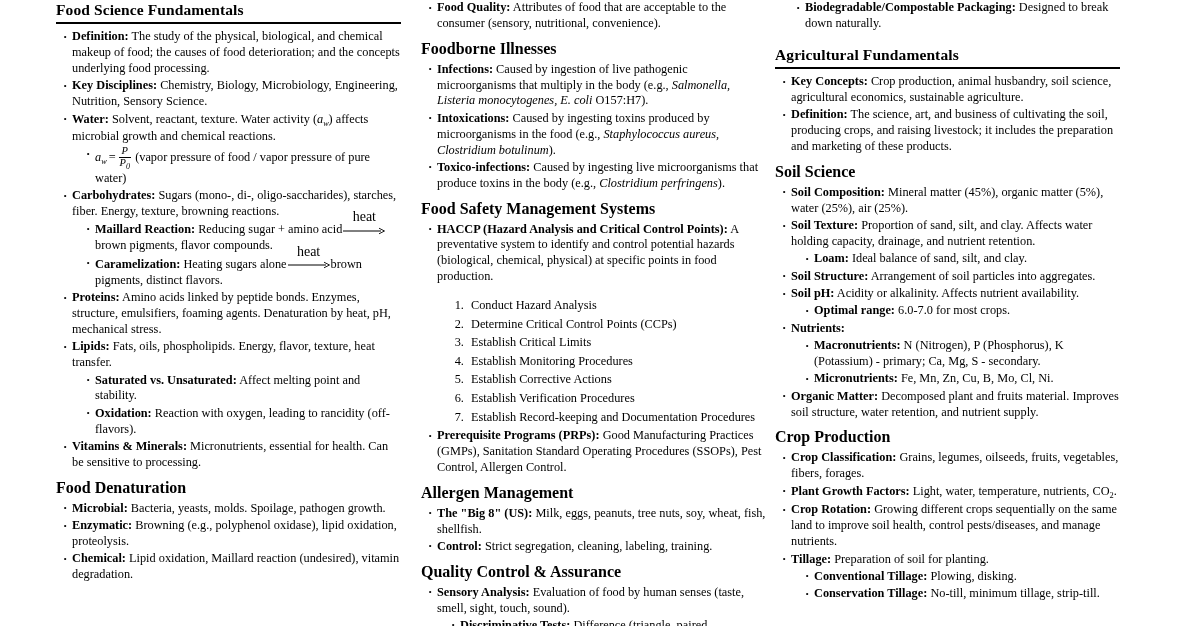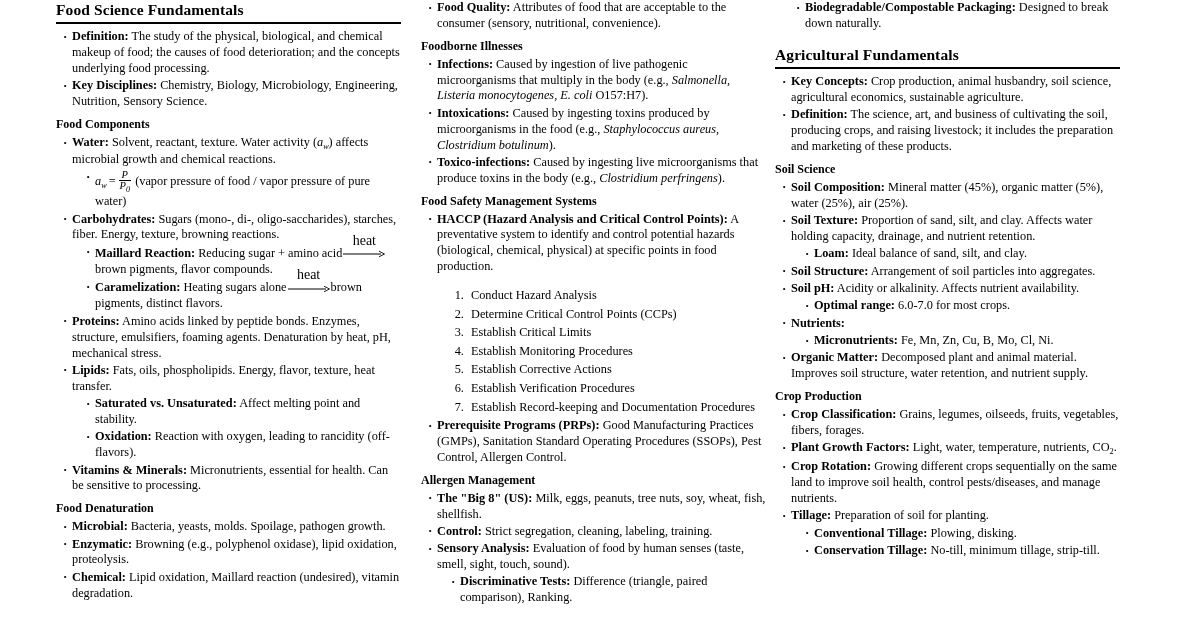--- a/index.html
+++ b/index.html
@@ -40,21 +40,21 @@
   h1.doc-title {
     font-size: 15.5px;
     font-weight: bold;
     margin: 0 0 5px 0;
     padding: 0 0 3px 0;
     border-bottom: 2.2px solid #000;
     line-height: 1.25;
     letter-spacing: 0.1px;
   }
   h2.sec-title {
-    font-size: 12px;
+    font-size: 16px;
     font-weight: bold;
     margin: 7px 0 3px 0;
     line-height: 1.25;
   }
   ul.blist {
     list-style: none;
     margin: 0;
     padding: 0 0 0 7px;
   }
   ul.blist > li {
@@ -171,21 +171,20 @@
         <li>
           <span class="lbl">Definition:</span>
           <span>The study of the physical, biological, and chemical makeup of food; the causes of food deterioration; and the concepts underlying food processing.</span>
         </li>
         <li>
           <span class="lbl">Key Disciplines:</span>
           <span>Chemistry, Biology, Microbiology, Engineering, Nutrition, Sensory Science.</span>
         </li>
       </ul>
 
-      <h2 class="sec-title">Food Components</h2>
 
       <ul class="blist">
         <li>
           <span class="lbl">Water:</span>
           <span>Solvent, reactant, texture. Water activity (<span class="math">a<span class="sub">w</span></span>) affects microbial growth and chemical reactions.</span>
           <ul class="blist">
             <li>
               <span class="math">a<span class="sub">w</span><span class="eq">=</span><span class="frac"><span class="num">P</span><span class="den">P<span class="sub">0</span></span></span></span>
               <span>(vapor pressure of food / vapor pressure of pure water)</span>
             </li>
@@ -315,20 +314,21 @@
         <li>
           <span class="lbl">The "Big 8" (US):</span>
           <span>Milk, eggs, peanuts, tree nuts, soy, wheat, fish, shellfish.</span>
         </li>
         <li>
           <span class="lbl">Control:</span>
           <span>Strict segregation, cleaning, labeling, training.</span>
         </li>
       </ul>
 
+      <h2 class="sec-title">Quality Control &amp; Assurance</h2>
 
       <ul class="blist">
         <li>
           <span class="lbl">Sensory Analysis:</span>
           <span>Evaluation of food by human senses (taste, smell, sight, touch, sound).</span>
           <ul class="blist">
             <li>
               <span class="lbl">Discriminative Tests:</span>
               <span>Difference (triangle, paired comparison), Ranking.</span>
             </li>
@@ -387,28 +387,32 @@
             <li>
               <span class="lbl">Optimal range:</span>
               <span>6.0-7.0 for most crops.</span>
             </li>
           </ul>
         </li>
         <li>
           <span class="lbl">Nutrients:</span>
           <ul class="blist">
             <li>
+              <span class="lbl">Macronutrients:</span>
+              <span>N (Nitrogen), P (Phosphorus), K (Potassium) - primary; Ca, Mg, S - secondary.</span>
+            </li>
+            <li>
               <span class="lbl">Micronutrients:</span>
               <span>Fe, Mn, Zn, Cu, B, Mo, Cl, Ni.</span>
             </li>
           </ul>
         </li>
         <li>
           <span class="lbl">Organic Matter:</span>
-          <span>Decomposed plant and animal material. Improves soil structure, water retention, and nutrient supply.</span>
+          <span>Decomposed plant and fruits material. Improves soil structure, water retention, and nutrient supply.</span>
         </li>
       </ul>
 
       <h2 class="sec-title">Crop Production</h2>
 
       <ul class="blist">
         <li>
           <span class="lbl">Crop Classification:</span>
           <span>Grains, legumes, oilseeds, fruits, vegetables, fibers, forages.</span>
         </li>

